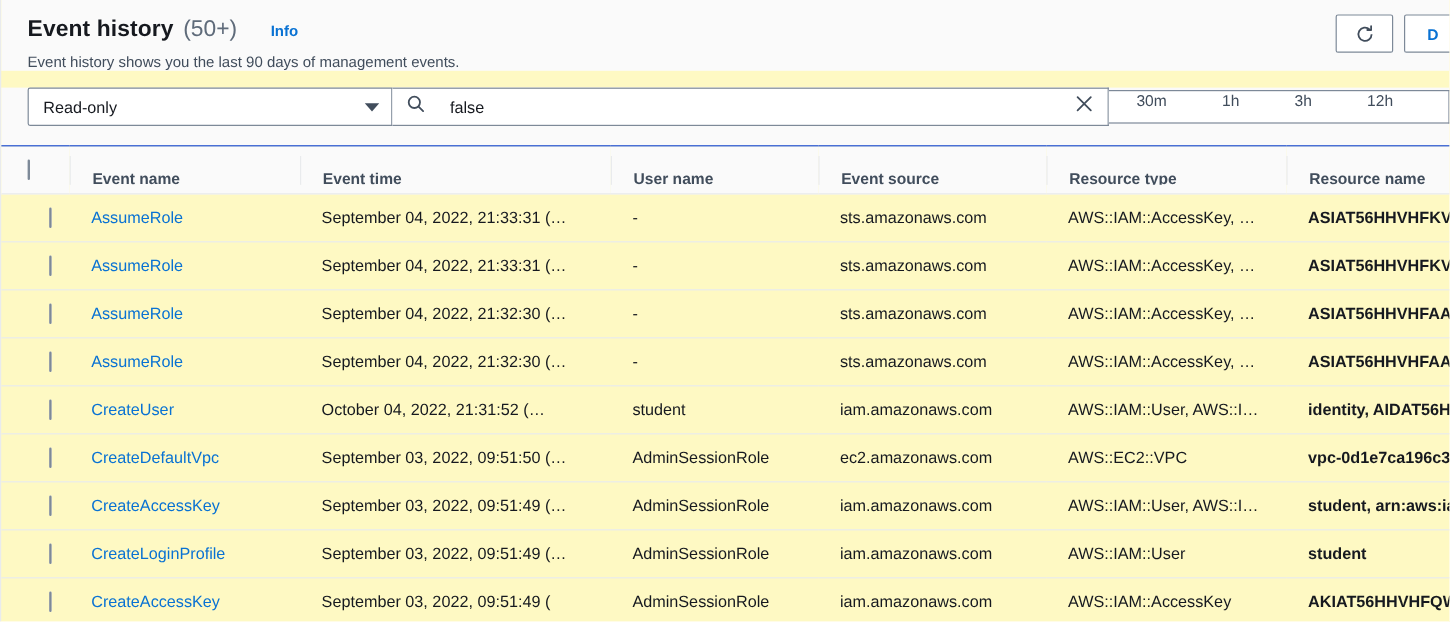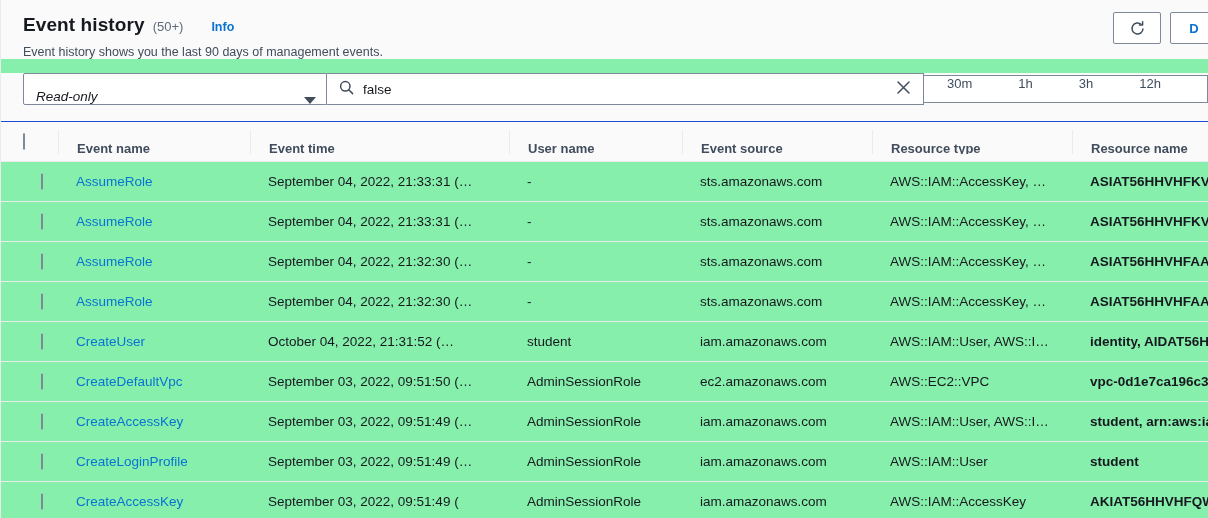--- a/index.html
+++ b/index.html
@@ -6,21 +6,21 @@
   html, body {
     width: 1208px; height: 518px;
     overflow: hidden;
     background: #ffffff;
     font-family: "Liberation Sans", sans-serif;
     color: #16191f;
   }
   #app {
     width: 1208px; height: 518px;
     position: relative;
-    background: #86efac;
+    background: #fef9c3;
     border-left: 1px solid #e9ebed;
     overflow: hidden;
   }
 
   
   .panel-head {
     background: #fafafa;
     padding: 14px 20px 0 22px;
     position: relative;
   }
@@ -29,21 +29,21 @@
     align-items: baseline;
     gap: 8px;
   }
   .title-main {
     font-size: 19px;
     font-weight: bold;
     letter-spacing: .1px;
     color: #16191f;
   }
   .title-count {
-    font-size: 13px;
+    font-size: 19px;
     font-weight: normal;
     color: #5f6b7a;
   }
   .info-link {
     font-size: 12.5px;
     font-weight: bold;
     color: #0972d3;
     cursor: pointer;
     margin-left: 20px;
   }
@@ -91,24 +91,23 @@
     align-items: center;
     gap: 0;
   }
   .select-box {
     width: 304px;
     height: 32px;
     border: 1px solid #7d8998;
     border-radius: 2px 0 0 2px;
     background: #ffffff;
     display: flex;
-    align-items: flex-end;
+    align-items: center;
     padding: 0 10px 0 12px;
     cursor: pointer;
-    font-style: italic;
   }
   .select-value {
     flex: 1;
     font-size: 13.5px;
     color: #16191f;
   }
   .caret {
     width: 0; height: 0;
     border-left: 6px solid transparent;
     border-right: 6px solid transparent;
@@ -116,21 +115,21 @@
   }
   .search-box {
     width: 597px;
     height: 32px;
     border: 1px solid #7d8998;
     border-left: none;
     background: #ffffff;
     display: flex;
     align-items: center;
     padding: 0 12px 0 12px;
-    gap: 9px;
+    gap: 21px;
   }
   .search-val {
     flex: 1;
     font-size: 13.5px;
     color: #16191f;
   }
   .clear-x { cursor: pointer; display: block; }
   .time-seg {
     height: 28px;
     border: 1px solid #7d8998;

